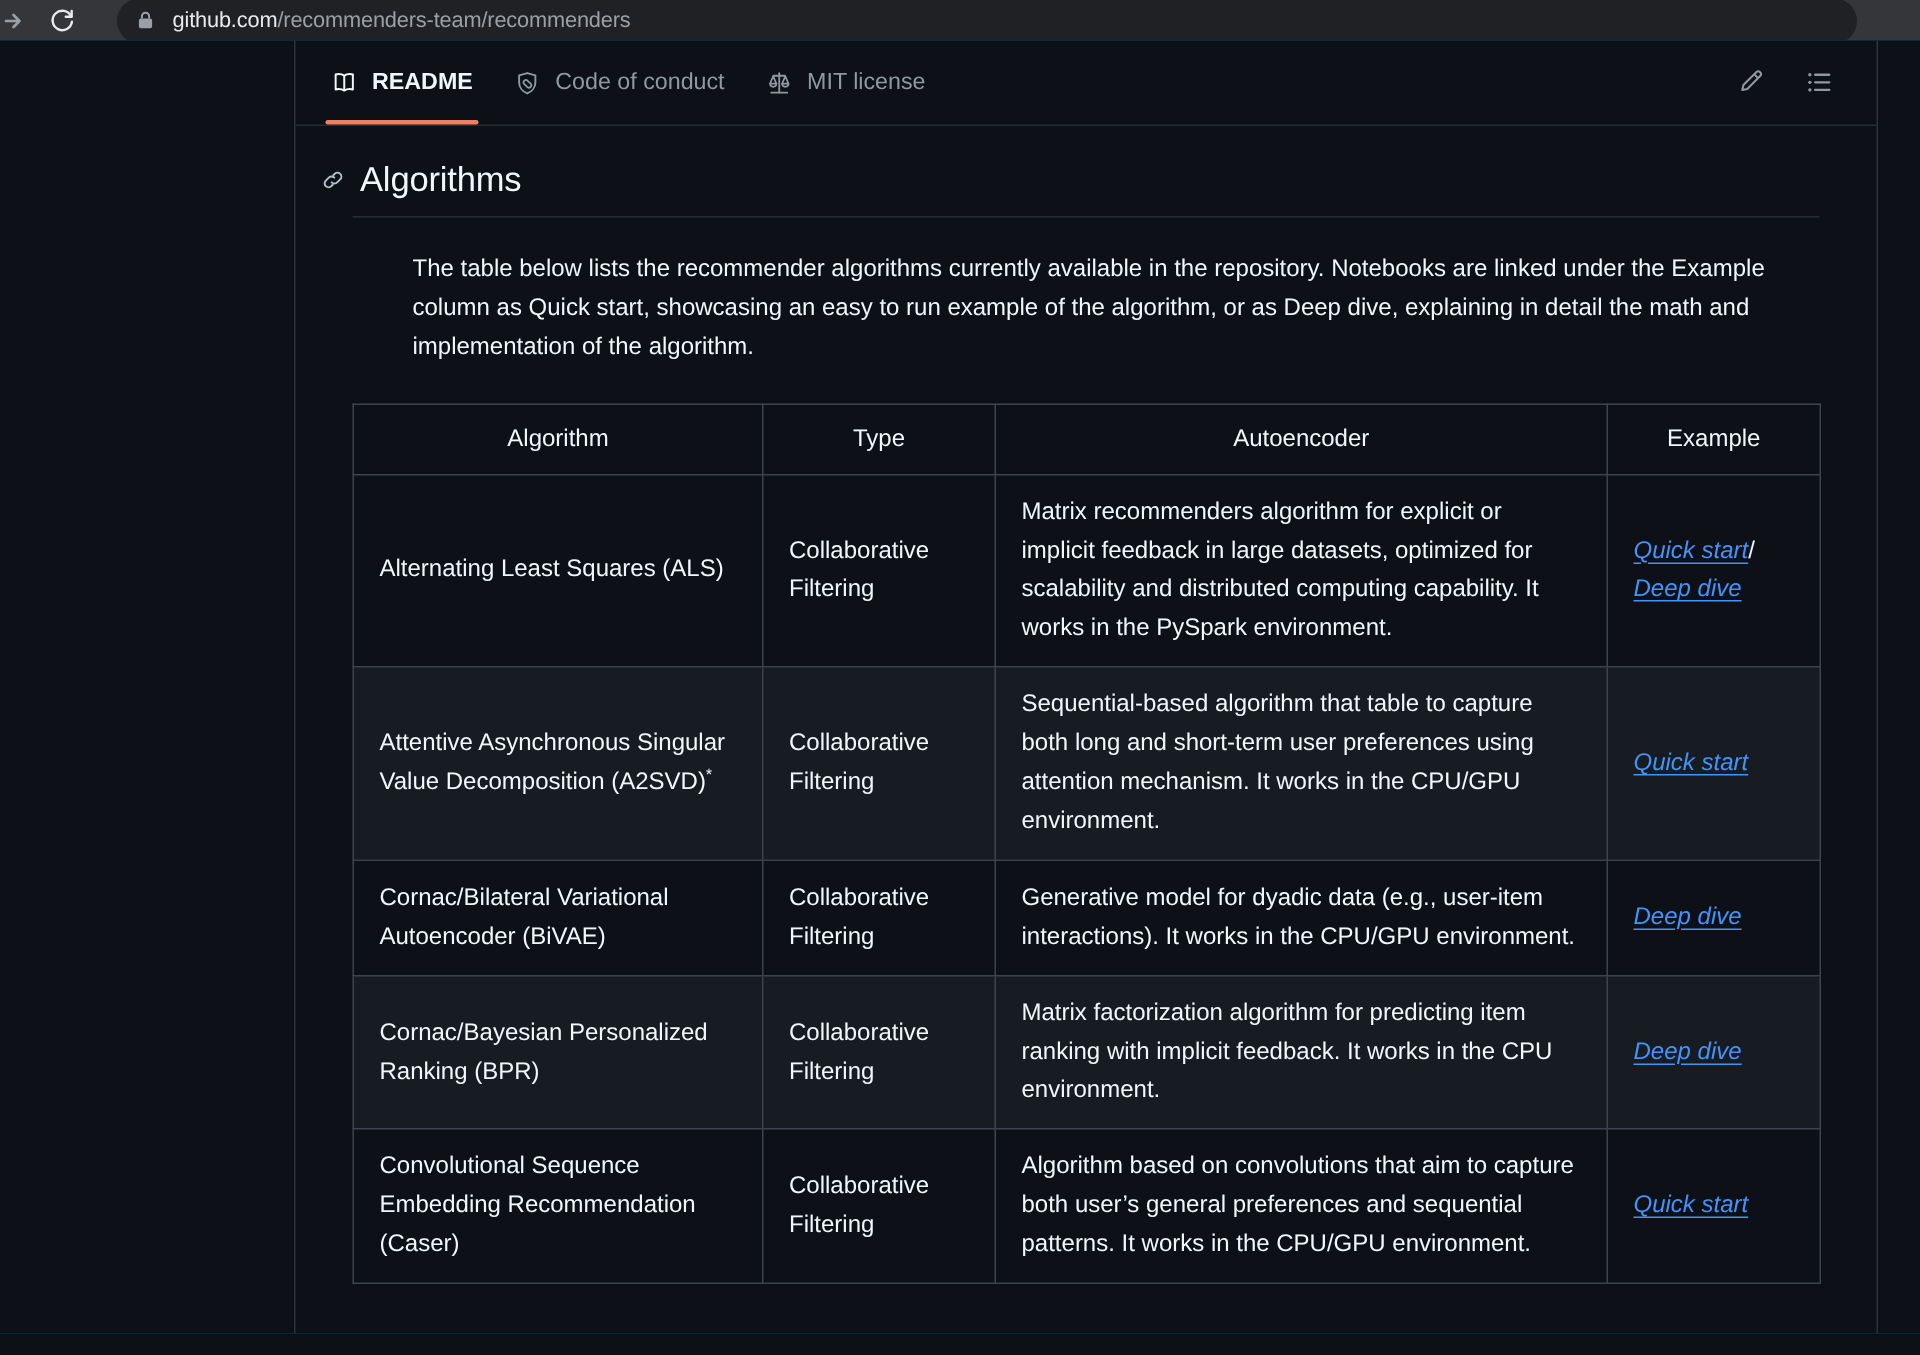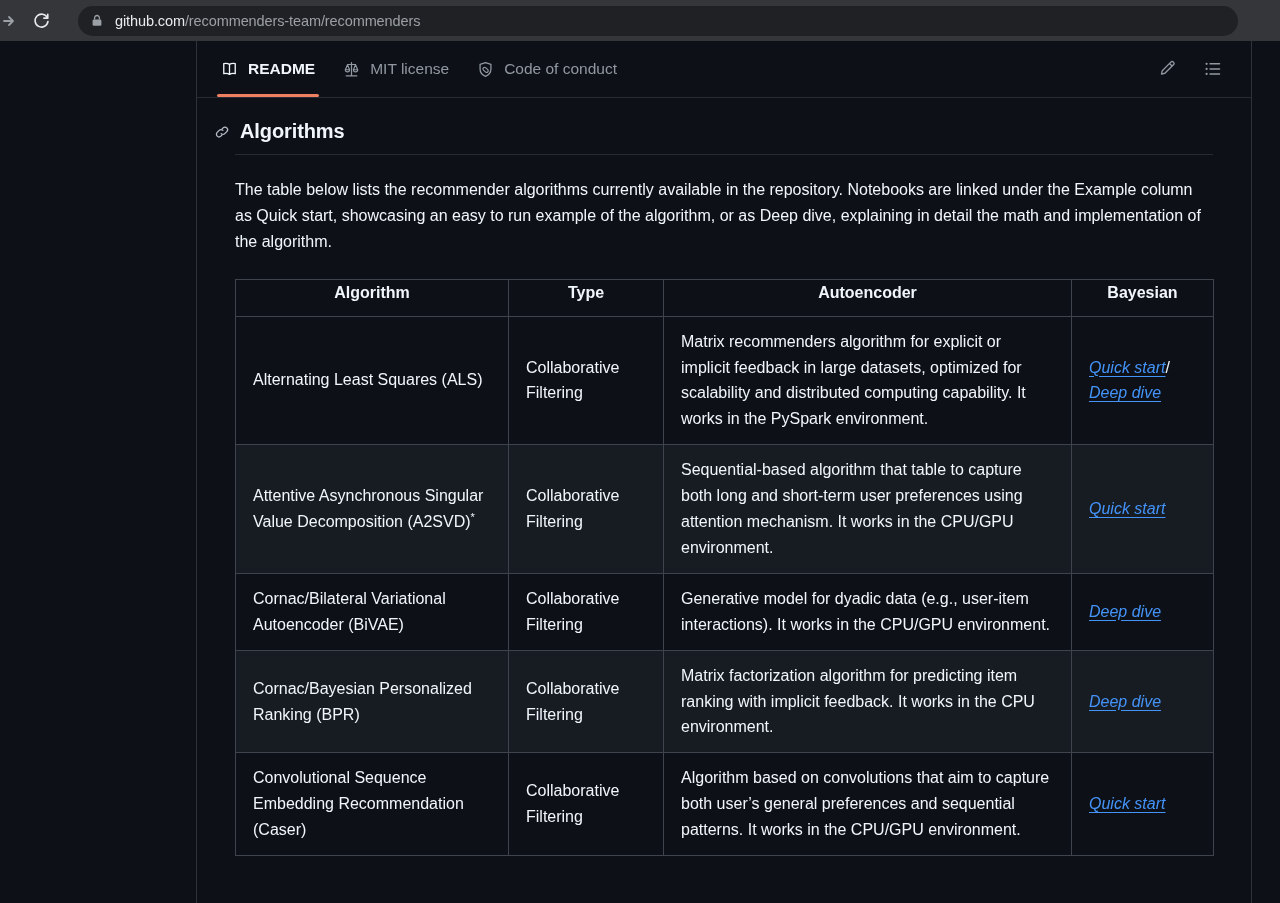--- a/index.html
+++ b/index.html
@@ -7,21 +7,21 @@
   html, body {
     width: 1280px;
     height: 903px;
     overflow: hidden;
     background: #0d1117;
     font-family: "Liberation Sans", sans-serif;
   }
 
   
   .browser-bar {
-    height: 41px;
+    height: 27px;
     width: 1280px;
     background: #35363a;
     display: flex;
     align-items: center;
     padding: 0 10px;
     position: relative;
   }
   .nav-arrow {
     width: 18px;
     height: 24px;
@@ -147,53 +147,54 @@
     margin: 0 0 0 0;
   }
   .anchor-icon {
     width: 17px; height: 17px;
     color: #b6bec9;
     display: flex; align-items: center; justify-content: center;
     flex: 0 0 auto;
     margin-left: -22px;
   }
   .h2-title {
-    font-size: 20px;
-    font-weight: bold;
+    font-size: 23px;
+    font-weight: normal;
     color: #f0f6fc;
     letter-spacing: -0.1px;
   }
   .para {
     margin-top: 22px;
     font-size: 16px;
     line-height: 1.64;
     color: #f0f6fc;
     max-width: 976px;
+    margin-left: 40px;
   }
 
   
   table.algo {
     margin-top: 23px;
     border-collapse: collapse;
     width: 978px;
     table-layout: fixed;
     font-size: 16px;
   }
   table.algo th, table.algo td {
     border: 1px solid #3d444d;
     padding: 12px 17px;
     vertical-align: middle;
     color: #f0f6fc;
     line-height: 1.62;
   }
   table.algo th {
-    font-weight: bold;
+    font-weight: normal;
     text-align: center;
     background: #0d1117;
-    padding-top: 0; padding-bottom: 10px;
+    padding-top: 10px; padding-bottom: 10px;
   }
   table.algo tbody tr:nth-child(odd)  td { background: #0d1117; }
   table.algo tbody tr:nth-child(even) td { background: #171c23; }
 
   col.c-algo { width: 273px; }
   col.c-type { width: 155px; }
   col.c-desc { width: 408px; }
   col.c-exam { width: 142px; }
 
   td.cell-algo, td.cell-type, td.cell-desc { }
@@ -249,36 +250,36 @@
               <path d="M8 3.2S6.6 2.2 4.6 2.2c-1.2 0-2 .3-2 .3v9.4s.8-.3 2-.3c2 0 3.4 1 3.4 1s1.4-1 3.4-1c1.2 0 2 .3 2 .3V2.5s-.8-.3-2-.3C9.4 2.2 8 3.2 8 3.2z" stroke="currentColor" stroke-width="1.25" stroke-linejoin="round"></path>
               <path d="M8 3.2v9.4" stroke="currentColor" stroke-width="1.25"></path>
             </svg>
           </span>
           <span>README</span>
         </div>
 
         <div class="tab">
           <span class="tab-ico">
             <svg width="17" height="17" viewBox="0 0 16 16" fill="none">
+              <path d="M8 1.6 2.9 3.1v4.4c0 3.2 2.3 5.8 5.1 6.9 2.8-1.1 5.1-3.7 5.1-6.9V3.1L8 1.6z" stroke="currentColor" stroke-width="1.2" stroke-linejoin="round"></path>
+              <path d="M8.1 10.4 5.9 8.3a1.5 1.5 0 0 1 2.2-2l2.2 2.1a1.5 1.5 0 0 1-2.2 2z" stroke="currentColor" stroke-width="1.1"></path>
+            </svg>
+          </span>
+          <span>Code of conduct</span>
+        </div>
+
+        <div class="tab">
+          <span class="tab-ico">
+            <svg width="17" height="17" viewBox="0 0 16 16" fill="none">
               <path d="M8 1.6v12.4M4.3 3.3h7.4M3 13.9h10" stroke="currentColor" stroke-width="1.15" stroke-linecap="round"></path>
               <path d="M4.2 3.6 2.2 8.2h4L4.2 3.6zM11.8 3.6 9.8 8.2h4l-2-4.6z" stroke="currentColor" stroke-width="1.1" stroke-linejoin="round"></path>
               <path d="M2.2 8.2a2 2 0 0 0 4 0M9.8 8.2a2 2 0 0 0 4 0" stroke="currentColor" stroke-width="1.1"></path>
             </svg>
           </span>
           <span>MIT license</span>
-        </div>
-
-        <div class="tab">
-          <span class="tab-ico">
-            <svg width="17" height="17" viewBox="0 0 16 16" fill="none">
-              <path d="M8 1.6 2.9 3.1v4.4c0 3.2 2.3 5.8 5.1 6.9 2.8-1.1 5.1-3.7 5.1-6.9V3.1L8 1.6z" stroke="currentColor" stroke-width="1.2" stroke-linejoin="round"></path>
-              <path d="M8.1 10.4 5.9 8.3a1.5 1.5 0 0 1 2.2-2l2.2 2.1a1.5 1.5 0 0 1-2.2 2z" stroke="currentColor" stroke-width="1.1"></path>
-            </svg>
-          </span>
-          <span>Code of conduct</span>
         </div>
 
       </div>
 
       <div class="tab-actions">
         <span class="icon-btn">
           <svg width="18" height="18" viewBox="0 0 16 16" fill="none">
             <path d="M11.4 1.9a1.6 1.6 0 0 1 2.3 2.3l-7.6 7.6-3 .7.7-3 7.6-7.6z" stroke="currentColor" stroke-width="1.2" stroke-linejoin="round"></path>
             <path d="M10.2 3.1l2.3 2.3" stroke="currentColor" stroke-width="1.2"></path>
           </svg>
@@ -313,21 +314,21 @@
           <col class="c-algo">
             <col class="c-type">
             <col class="c-desc">
             <col class="c-exam">
         </colgroup>
         <thead>
           <tr>
             <th>Algorithm</th>
             <th>Type</th>
             <th>Autoencoder</th>
-            <th>Bayesian</th>
+            <th>Example</th>
           </tr>
         </thead>
         <tbody>
 
           <tr>
             <td class="cell-algo"><span>Alternating Least Squares (ALS)</span></td>
             <td class="cell-type">Collaborative Filtering</td>
             <td class="cell-desc">Matrix recommenders algorithm for explicit or implicit feedback in large datasets, optimized for scalability and distributed computing capability. It works in the PySpark environment.</td>
             <td class="cell-exam"><a class="link">Quick start</a><span class="sep">/</span> <a class="link">Deep dive</a></td>
           </tr>

